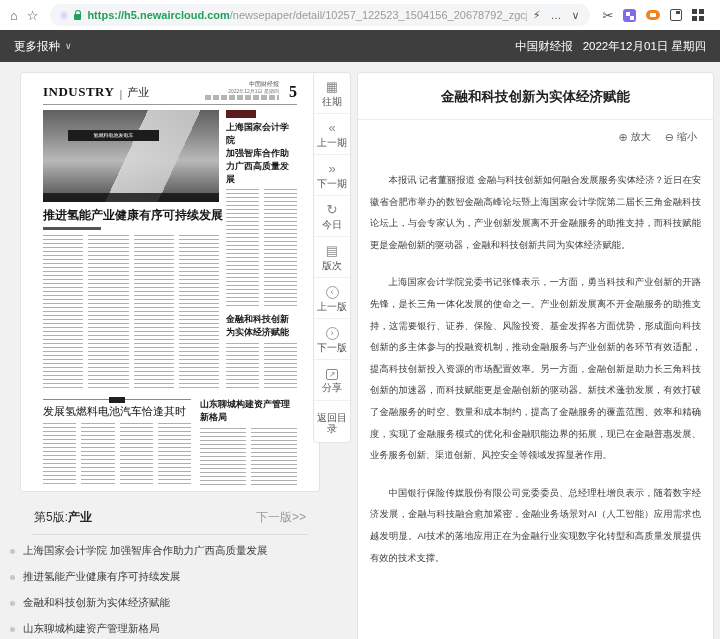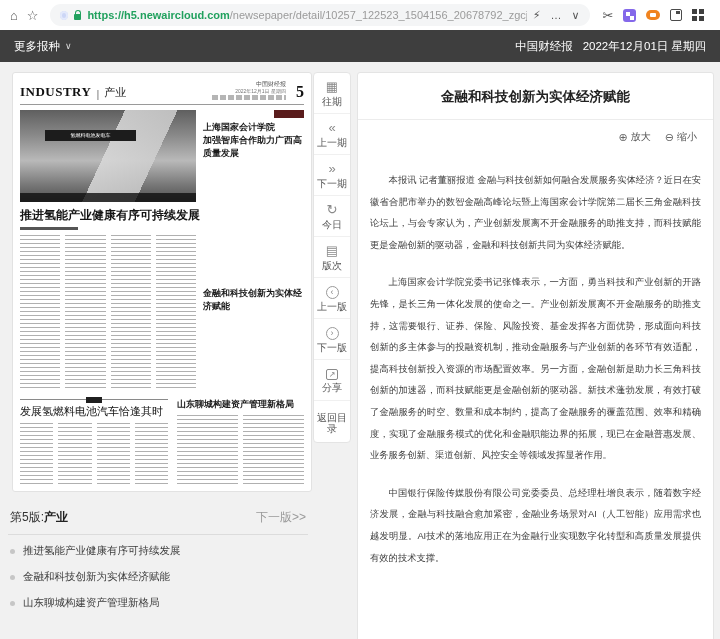--- a/index.html
+++ b/index.html
@@ -35,22 +35,22 @@
   .topbar { height:32px; background:#3e3e3e; color:#fff; display:flex; align-items:center;
             justify-content:space-between; padding:0 14px; font-size:11.5px; }
   .more-papers { display:flex; align-items:center; gap:5px; cursor:pointer; }
   .more-papers .chev { font-size:9px; color:#ddd; }
   .paper-date { display:flex; gap:10px; }
 
   
   .content { position:relative; height:577px; overflow:hidden; }
 
   
-  .thumb-card { position:absolute; left:12px; top:10px; width:300px; height:420px; background:#fff;
-                border:1px solid #e2e2e2; border-radius:3px; padding:8px 7px; cursor:pointer; }
+  .thumb-card { position:absolute; left:20px; top:10px; width:300px; height:420px; background:#fff;
+                border:1px solid #e2e2e2; border-radius:3px; padding:8px 22px; cursor:pointer; }
   .masthead { display:flex; align-items:flex-end; gap:5px; border-bottom:1px solid #9a9a9a; padding-bottom:4px; }
   .mh-en { font-family:"Liberation Serif","DejaVu Serif",serif; font-weight:bold; font-size:13px; letter-spacing:.5px; color:#111; }
   .mh-sep { color:#777; font-size:11px; }
   .mh-cn { font-size:11px; color:#222; }
   .mh-meta { margin-left:auto; text-align:right; color:#555; }
   .mh-meta .m1 { font-size:6px; line-height:7px; }
   .mh-meta .m2 { font-size:5px; line-height:6px; color:#777; }
   .mh-fake { width:74px; height:5px; margin-top:1px;
              background-image:repeating-linear-gradient(to right,#b5b5b5 0 6px,transparent 6px 8px); }
   .mh-page { font-size:16px; font-weight:bold; font-family:"Liberation Serif","DejaVu Serif",serif;
@@ -63,40 +63,40 @@
   .photo::before { content:""; position:absolute; inset:0;
            background:linear-gradient(115deg,transparent 48%,#d9d9d9 48%,#cfcfcf 72%,transparent 72%); opacity:.85; }
   .photo-banner { position:absolute; left:14%; top:22%; width:52%; height:11px; background:#1c1c1c;
                   color:#fff; font-size:5px; line-height:11px; text-align:center; overflow:hidden; white-space:nowrap; }
   .photo-caption { position:absolute; left:0; right:0; bottom:0; height:9px; background:rgba(15,15,15,.8); }
   .h2-headline { font-size:12px; font-weight:bold; color:#141414; line-height:1.25; margin:2px 0 3px; white-space:nowrap; }
   .byline-bar { width:58px; height:3px; background:#555; margin:1px 0 5px; }
   .cols { display:flex; gap:5px; flex:1; }
   .fcol { flex:1; background-image:repeating-linear-gradient(to bottom,#b0b0b0 0,#b0b0b0 1px,transparent 1px,transparent 4px); }
 
-  .tb-right { flex:1; display:flex; flex-direction:column;align-items:flex-end; }
+  .tb-right { flex:1; display:flex; flex-direction:column; }
   .chip { width:30px; height:8px; background:#5a1c1c; margin-bottom:3px; }
   .h1-headline { font-size:9px; font-weight:bold; color:#1b1b1b; line-height:1.45; margin-bottom:3px; }
   .rtext1 { height:118px; display:flex; gap:5px; margin-bottom:4px; }
   .h3-headline { font-size:9px; font-weight:bold; color:#1b1b1b; margin:2px 0 4px; }
   .rtext2 { flex:1; display:flex; gap:5px; }
 
   .thumb-bottom { display:flex; gap:9px; margin-top:7px; height:88px; }
   .tbot-left { width:148px; display:flex; flex-direction:column; }
   .rule-chip { border-top:1px solid #8a8a8a; position:relative; margin:1px 0 4px; }
   .rule-chip::after { content:""; position:absolute; left:50%; top:-3px; width:16px; height:6px;
                       margin-left:-8px; background:#1f1f1f; }
   .h4-headline { font-size:11px; font-weight:normal; color:#141414; margin-bottom:4px; white-space:nowrap; }
   .tbot-right { flex:1; display:flex; flex-direction:column; }
   .h5-headline { font-size:9px; font-weight:bold; color:#1b1b1b; margin-bottom:4px; }
 
   
   .page-nav { position:absolute; left:8px; top:440px; width:300px; }
   .pn-head { display:flex; align-items:center; justify-content:space-between;
-             border-bottom:1px solid #dcdcdc; padding:7px 2px 8px; }
+             border-bottom:1px solid #dcdcdc; padding:7px 2px 8px;margin-left:24px; }
   .pn-title { font-size:12px; color:#333; }
   .pn-title b { font-weight:bold; color:#222; }
   .pn-next { font-size:12px; color:#999; cursor:pointer; }
   .pn-list { padding-top:3px; }
   .pn-item { display:flex; align-items:center; gap:8px; padding:6px 2px; font-size:10.5px; color:#3c3c3c; cursor:pointer; }
   .bullet { width:5px; height:5px; border-radius:50%; background:#c6c6c6; flex:0 0 auto; }
 
   
   .mid-toolbar { position:absolute; left:313px; top:10px; width:38px; background:#fff;
                  border:1px solid #e4e4e4; border-radius:4px; }
@@ -230,20 +230,24 @@
     </div>
 
     <div class="page-nav">
       <div class="pn-head">
         <span class="pn-title"><span>第5版:</span><b>产业</b></span>
         <span class="pn-next">下一版&gt;&gt;</span>
       </div>
       <div class="pn-list">
         <div class="pn-item">
             <span class="bullet"></span>
+            <span>上海国家会计学院 加强智库合作助力广西高质量发展</span>
+          </div>
+        <div class="pn-item">
+            <span class="bullet"></span>
             <span>推进氢能产业健康有序可持续发展</span>
           </div>
         <div class="pn-item">
             <span class="bullet"></span>
             <span>金融和科技创新为实体经济赋能</span>
           </div>
         <div class="pn-item">
             <span class="bullet"></span>
             <span>山东聊城构建资产管理新格局</span>
           </div>

